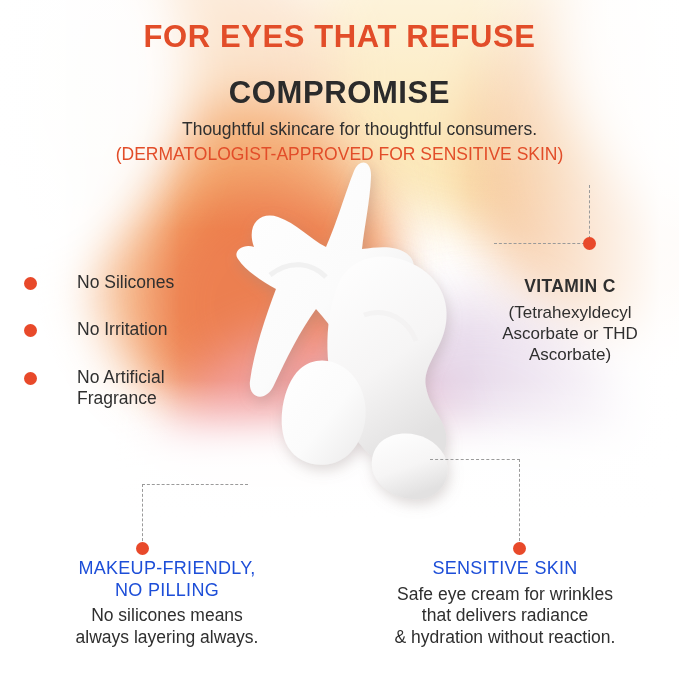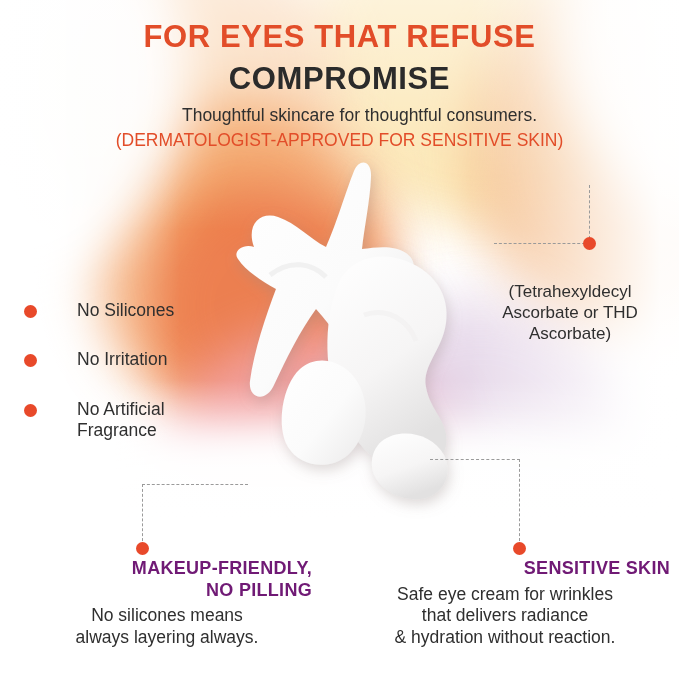--- a/index.html
+++ b/index.html
@@ -115,21 +115,21 @@
     letter-spacing: .6px;
     color: #e24d29;
     line-height: 1.12;
   }
   .title-line2 {
     font-size: 31px;
     font-weight: bold;
     letter-spacing: .6px;
     color: #2b2b2b;
     line-height: 1.15;
-    margin-top: 6px;
+    margin-top: 20px;
   }
   .subtitle {
     margin-top: 9px;
     font-size: 17.5px;
     color: #2f2f2f;
     line-height: 1.25;
     padding-left: 40px;
   }
   .subtitle-accent {
     margin-top: 3px;
@@ -177,21 +177,20 @@
   .bullet-row {
     position: relative;
     margin-bottom: 26px;
   }
   .bullet-text {
     font-size: 17.5px;
     color: #2f2f2f;
     line-height: 1.22;
     padding-left: 27px;
     display: block;
-    margin-top: 28px;
   }
   .bullet-dot {
     position: absolute;
     left: -26px;
     top: 5px;
     width: 13px;
     height: 13px;
     border-radius: 50%;
     background: #e8492a;
   }
@@ -228,25 +227,24 @@
   .bottom-right {
     position: absolute;
     left: 340px;
     top: 558px;
     width: 330px;
     text-align: center;
     z-index: 7;
   }
   .blk-title {
     font-size: 18px;
-    font-weight: bold;
-    color: #701a75;
+    font-weight: normal;
+    color: #1d4ed8;
     line-height: 1.2;
     letter-spacing: .3px;
-    text-align: right;
   }
   .blk-body {
     margin-top: 4px;
     font-size: 17.5px;
     color: #2f2f2f;
     line-height: 1.25;
   }
 </style>
 </head>
 <body>
@@ -354,20 +352,21 @@
       <span class="bullet-text">No Irritation</span>
     </div>
     <div class="bullet-row">
       <span class="bullet-dot"></span>
       <span class="bullet-text" style="white-space:pre-line;">No Artificial
 Fragrance</span>
     </div>
   </div>
 
   <div class="vitc">
+    <div class="vitc-title">VITAMIN C</div>
     <div class="vitc-sub" style="white-space:pre-line;">(Tetrahexyldecyl
 Ascorbate or THD
 Ascorbate)</div>
   </div>
 
   <div class="bottom-left">
     <div class="blk-title" style="white-space:pre-line;">MAKEUP-FRIENDLY,
 NO PILLING</div>
     <div class="blk-body" style="white-space:pre-line;">No silicones means
 always layering always.</div>

